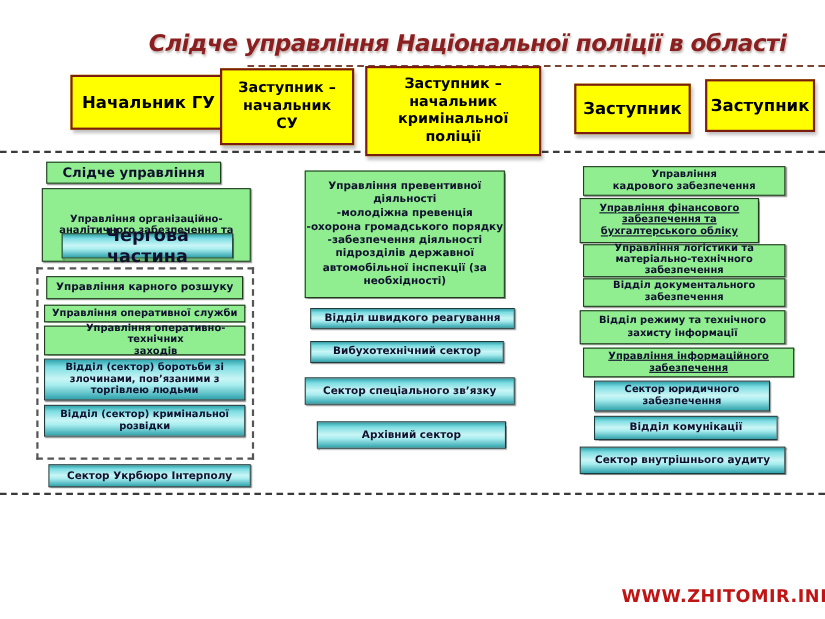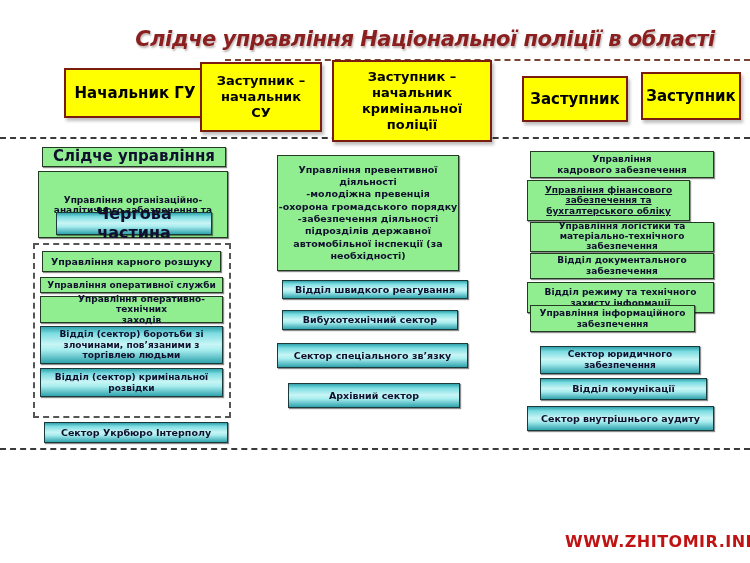--- a/index.html
+++ b/index.html
@@ -48,21 +48,21 @@
   <div class="box y" style="left:200px;top:62px;width:122px;height:70px;">Заступник –
 начальник
 СУ</div>
   <div class="box y" style="left:332px;top:60px;width:160px;height:82px;">Заступник –
 начальник
 кримінальної
 поліції</div>
   <div class="box y big" style="left:498px;top:76px;width:106px;height:46px;">Заступник</div>
   <div class="box y big" style="left:617px;top:72px;width:100px;height:48px;">Заступник</div>
 
-  <div class="box g" style="left:42px;top:147px;width:184px;height:20px;font-size:15px;">Слідче управління</div>
+  <div class="box g" style="left:42px;top:147px;width:159px;height:20px;font-size:12px;">Слідче управління</div>
 
   <div class="box g nest" style="left:38px;top:171px;width:190px;height:67px;position:absolute;">
     <span class="lbl">Управління організаційно-
 аналітичного забезпечення та
 оперативного реагування</span>
     <span class="box c inner">Чергова частина</span>
   </div>
 
   <div class="dash-box" style="left:33px;top:243px;width:198px;height:175px;"></div>
 
@@ -96,21 +96,21 @@
   <div class="box g" style="left:527px;top:180px;width:163px;height:41px;text-decoration:underline;">Управління фінансового
 забезпечення та
 бухгалтерського обліку</div>
   <div class="box g" style="left:530px;top:222px;width:184px;height:30px;line-height:1.1;">Управління логістики та
 матеріально-технічного
 забезпечення</div>
   <div class="box g" style="left:530px;top:253px;width:184px;height:26px;">Відділ документального
 забезпечення</div>
   <div class="box g" style="left:527px;top:282px;width:187px;height:31px;">Відділ режиму та технічного
 захисту інформації</div>
-  <div class="box g" style="left:530px;top:305px;width:165px;height:27px;">Управління інформаційного
+  <div class="box g" style="left:530px;top:316px;width:192px;height:27px;text-decoration:underline;">Управління інформаційного
 забезпечення</div>
   <div class="box c" style="left:540px;top:346px;width:160px;height:28px;">Сектор юридичного
 забезпечення</div>
   <div class="box c" style="left:540px;top:378px;width:167px;height:22px;font-size:9.5px;">Відділ комунікації</div>
   <div class="box c" style="left:527px;top:406px;width:187px;height:25px;font-size:9.5px;">Сектор внутрішнього аудиту</div>
 
   <div class="watermark">WWW.ZHITOMIR.INFO</div>
 
 </div>
 

